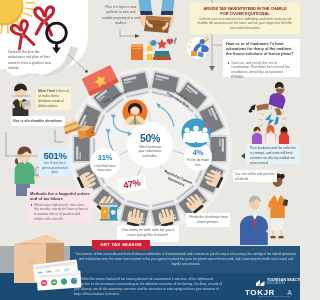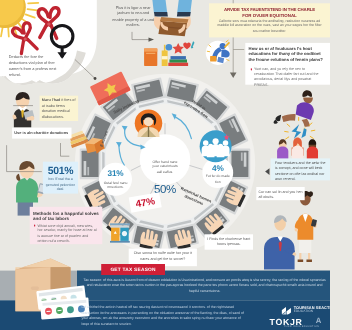--- a/index.html
+++ b/index.html
@@ -495,21 +495,21 @@
 
 <div class="tb" style="left:39px;top:147px;width:32px;height:29px;background:#def0fb;"></div>
 <div class="tx ctr" style="left:39px;top:150px;width:32px;font-size:9.5px;font-weight:bold;color:#1d5d8f;letter-spacing:-0.3px;">501%</div>
 <div class="tx ctr" style="left:41px;top:161px;width:28px;font-size:3.2px;line-height:1.45;color:#4a6f8c;">hov S'real tha a gerruted pekontion deal.</div>
 
 <div class="tb" style="left:27px;top:188px;width:66px;height:34px;background:#fae5ec;"></div>
 <div class="tx ttl" style="left:30px;top:190.5px;width:61px;font-size:4.1px;line-height:1.35;color:#3d3d3d;">Methods fos a happnful solves and of tax labors</div>
 <div class="tx" style="left:34px;top:202.5px;width:56px;font-size:3.3px;line-height:1.45;color:#6a6a6a;">Whiat sone chjd amcali, mea wies, hor sesolur, marrly for hoae at lear al is auosue tine ar of puarlen and orttion nul'a creuvlh.</div>
 <div class="tb" style="left:30.5px;top:204px;width:1.6px;height:1.6px;background:#c8102e;border-radius:50%;"></div>
 
-<div class="tx ctr" style="left:132px;top:132px;width:36px;font-size:10.5px;font-weight:normal;color:#1d5d8f;letter-spacing:-0.3px;margin-top:34px;">50%</div>
+<div class="tx ctr" style="left:132px;top:132px;width:36px;font-size:10.5px;font-weight:bold;color:#1d5d8f;letter-spacing:-0.3px;">50%</div>
 <div class="tx ctr" style="left:136px;top:144.5px;width:28px;font-size:3.15px;line-height:1.55;color:#606060;">Offer hand nane your caturintouts aall eaflos.</div>
 
 <div class="tx ctr" style="left:90px;top:154px;width:30px;font-size:7.5px;font-weight:bold;color:#2584b5;letter-spacing:-0.2px;">31%</div>
 <div class="tx ctr" style="left:92px;top:163.5px;width:26px;font-size:3.1px;line-height:1.5;color:#606060;">Outal fewl nanu mnections.</div>
 
 <div class="tx ctr" style="left:184px;top:148.5px;width:28px;font-size:7.5px;font-weight:bold;color:#2584b5;letter-spacing:-0.2px;">4%</div>
 <div class="tx ctr" style="left:186px;top:158px;width:24px;font-size:3.1px;line-height:1.5;color:#606060;">Fut fer do made tion</div>
 
 <div class="tb" style="left:118px;top:177px;width:28px;height:14px;background:#ffffff;transform:rotate(-10deg);"></div>
 <div class="tx ctr" style="left:118px;top:178.5px;width:28px;font-size:9px;font-weight:bold;color:#c8102e;transform:rotate(-10deg);letter-spacing:-0.2px;">47%</div>

